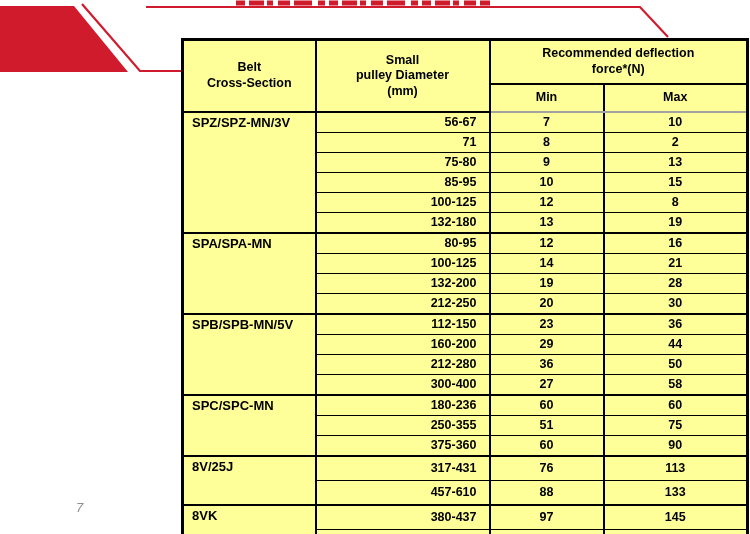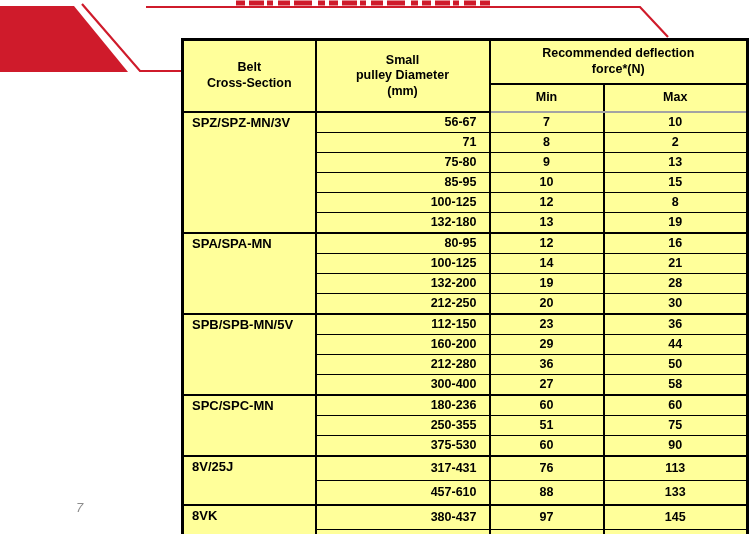--- a/index.html
+++ b/index.html
@@ -165,21 +165,21 @@
           <td class="diam-cell">180-236</td>
           <td class="min-cell">60</td>
           <td class="max-cell">60</td>
         </tr>
         <tr class="">
           <td class="diam-cell">250-355</td>
           <td class="min-cell">51</td>
           <td class="max-cell">75</td>
         </tr>
         <tr class="">
-          <td class="diam-cell">375-530</td>
+          <td class="diam-cell">375-360</td>
           <td class="min-cell">60</td>
           <td class="max-cell">90</td>
         </tr>
         <tr class="group-start tall">
           <td rowspan="2" class="belt-cell">8V/25J</td>
           <td class="diam-cell">317-431</td>
           <td class="min-cell">76</td>
           <td class="max-cell">113</td>
         </tr>
         <tr class="tall">

